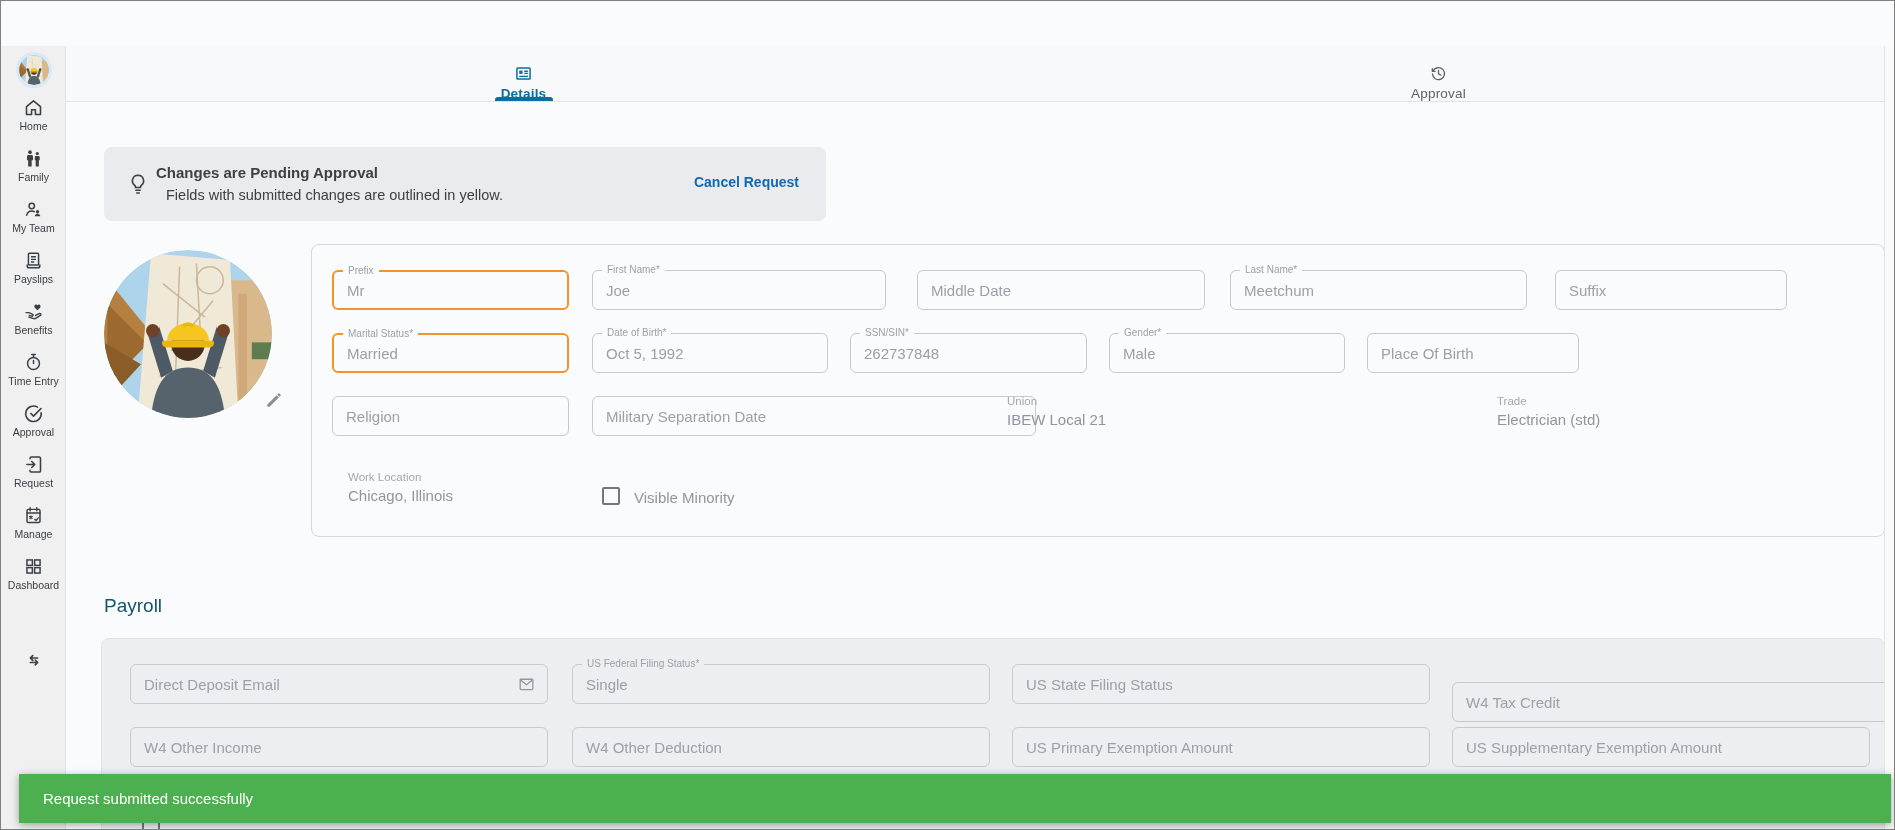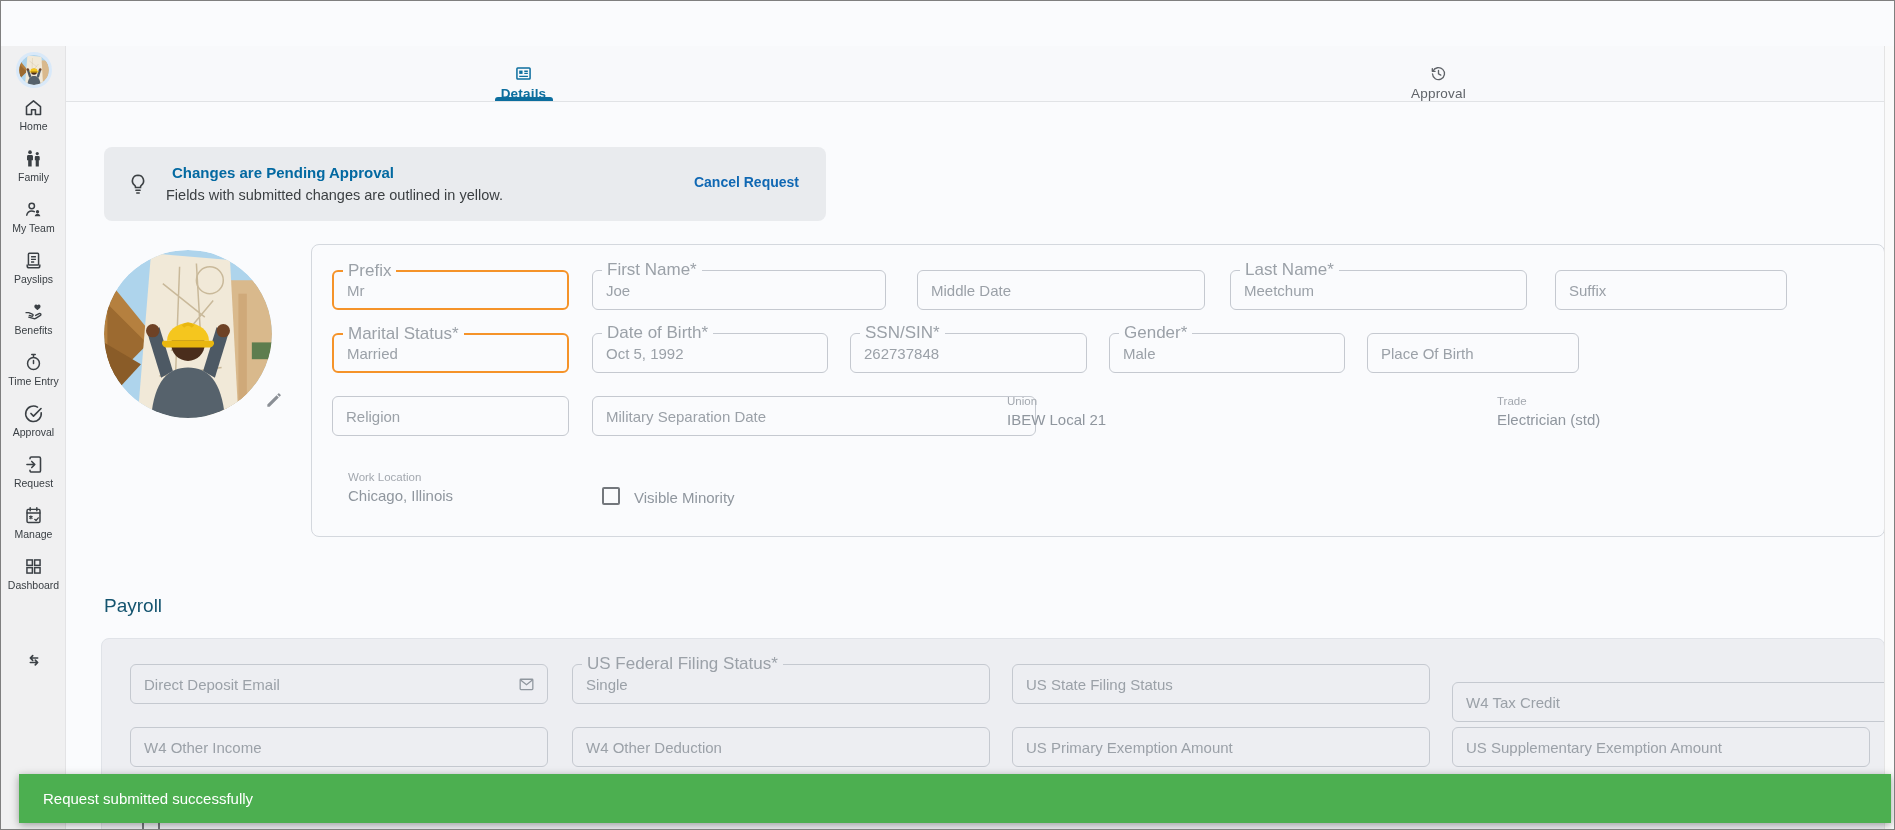--- a/index.html
+++ b/index.html
@@ -40,38 +40,38 @@
   .tab.active .tab-label { color:#0c6e9e; }
   .tab.inactive { color:#5f6368; }
   .tab.inactive .tab-label { color:#5f6368; font-weight:normal; }
   .tab-underline { position:absolute; bottom:0; left:50%; transform:translateX(-50%);
                    width:58px; height:4px; border-radius:3px 3px 0 0; background:#0c6e9e; }
 
   
   .alert { position:absolute; left:103px; top:146px; width:722px; height:74px;
            background:#e9ebee; border-radius:8px; }
   .alert-icon { position:absolute; left:22px; top:24px; width:24px; height:26px; color:#3c4043; }
-  .alert-title { position:absolute; left:68px; top:17px; font-size:15px; font-weight:bold; color:#0369a1; }
+  .alert-title { position:absolute; left:52px; top:17px; font-size:15px; font-weight:bold; color:#404040; }
   .alert-sub { position:absolute; left:62px; top:40px; font-size:14.5px; color:#3c4043; }
   .alert-action { position:absolute; right:27px; top:27px; font-size:14px; font-weight:bold;
                   color:#1068b3; cursor:pointer; }
 
   
   .photo-wrap { position:absolute; left:103px; top:249px; width:168px; height:168px; }
   .photo-wrap svg.photo { width:168px; height:168px; border-radius:50%; display:block; }
   .photo-edit { position:absolute; right:-12px; bottom:8px; width:20px; height:20px; color:#8a8f95; cursor:pointer; }
 
   
   .pcard { position:absolute; left:310px; top:243px; width:1574px; height:293px;
            border:1px solid #d4d8de; border-radius:8px; --fbg:#fafbfd; }
   .paycard { position:absolute; left:100px; top:637px; width:1784px; height:193px;
              background:#edeef2; border:1px solid #e0e3e8; border-radius:8px 8px 0 0; --fbg:#edeef2; }
   .field { position:absolute; height:40px; border:1px solid #c5c9d0; border-radius:6px; cursor:text; }
   .field.pending { border:2px solid #f59329; }
-  .flabel { position:absolute; top:-8px; left:9px; font-size:17px; color:#9ba1a8;
+  .flabel { position:absolute; top:-8px; left:9px; font-size:10px; color:#9ba1a8;
             background:var(--fbg); padding:0 5px; white-space:nowrap; line-height:14px; }
   .fvalue { position:absolute; left:13px; top:50%; transform:translateY(-50%);
             font-size:15px; color:#9ba1a8; white-space:nowrap; }
   .fielding-icon { position:absolute; right:11px; top:50%; transform:translateY(-50%);
                    width:19px; height:19px; color:#8f969e; }
   .ro { position:absolute; }
   .ro .rlabel { font-size:11.5px; color:#a3a8af; display:block; }
   .ro .rvalue { font-size:15px; color:#8f969e; display:block; margin-top:4px; white-space:nowrap; }
   .checkbox { position:absolute; width:18px; height:18px; border:2px solid #73777c; border-radius:2px;
               background:transparent; cursor:pointer; }

